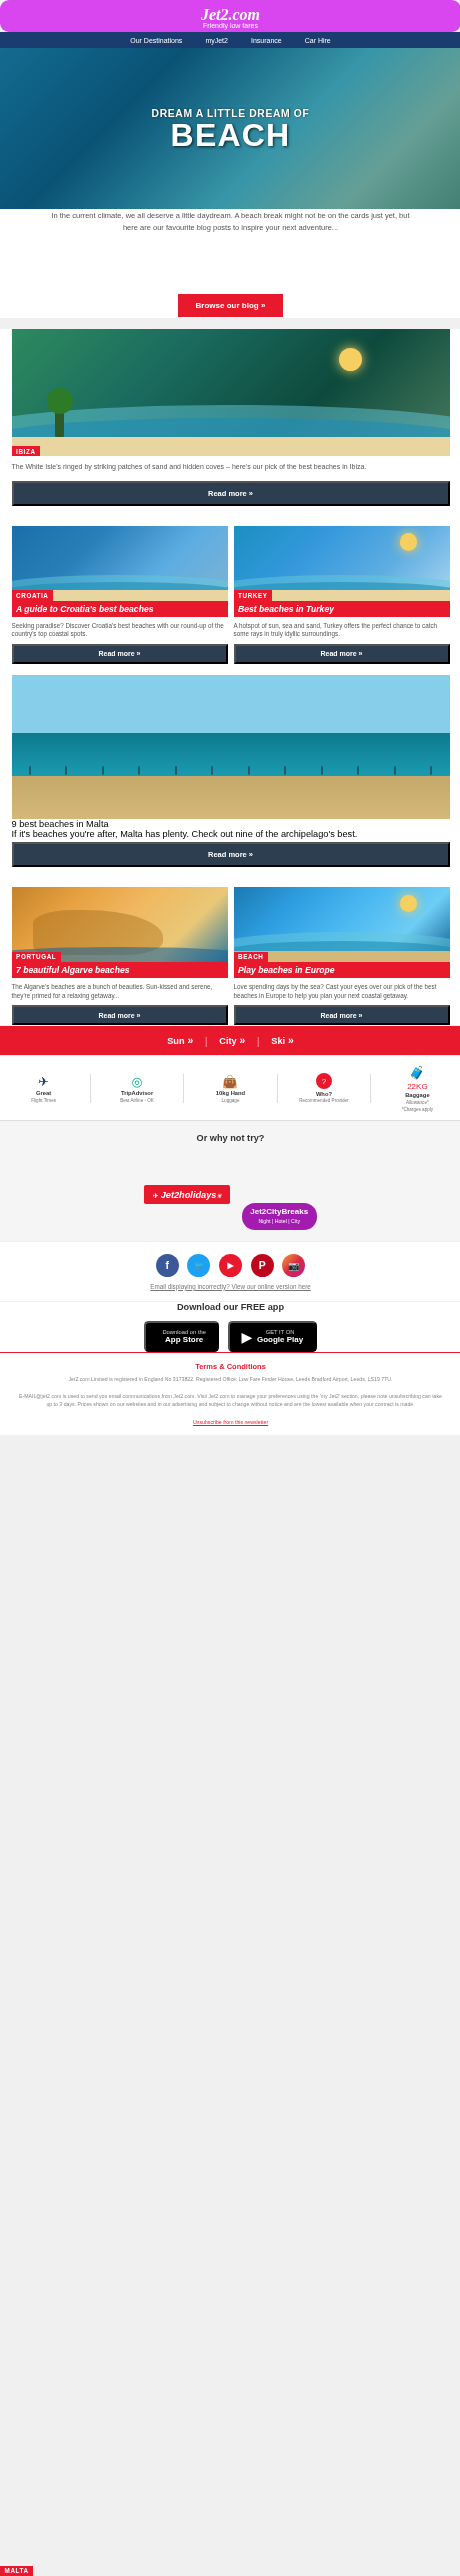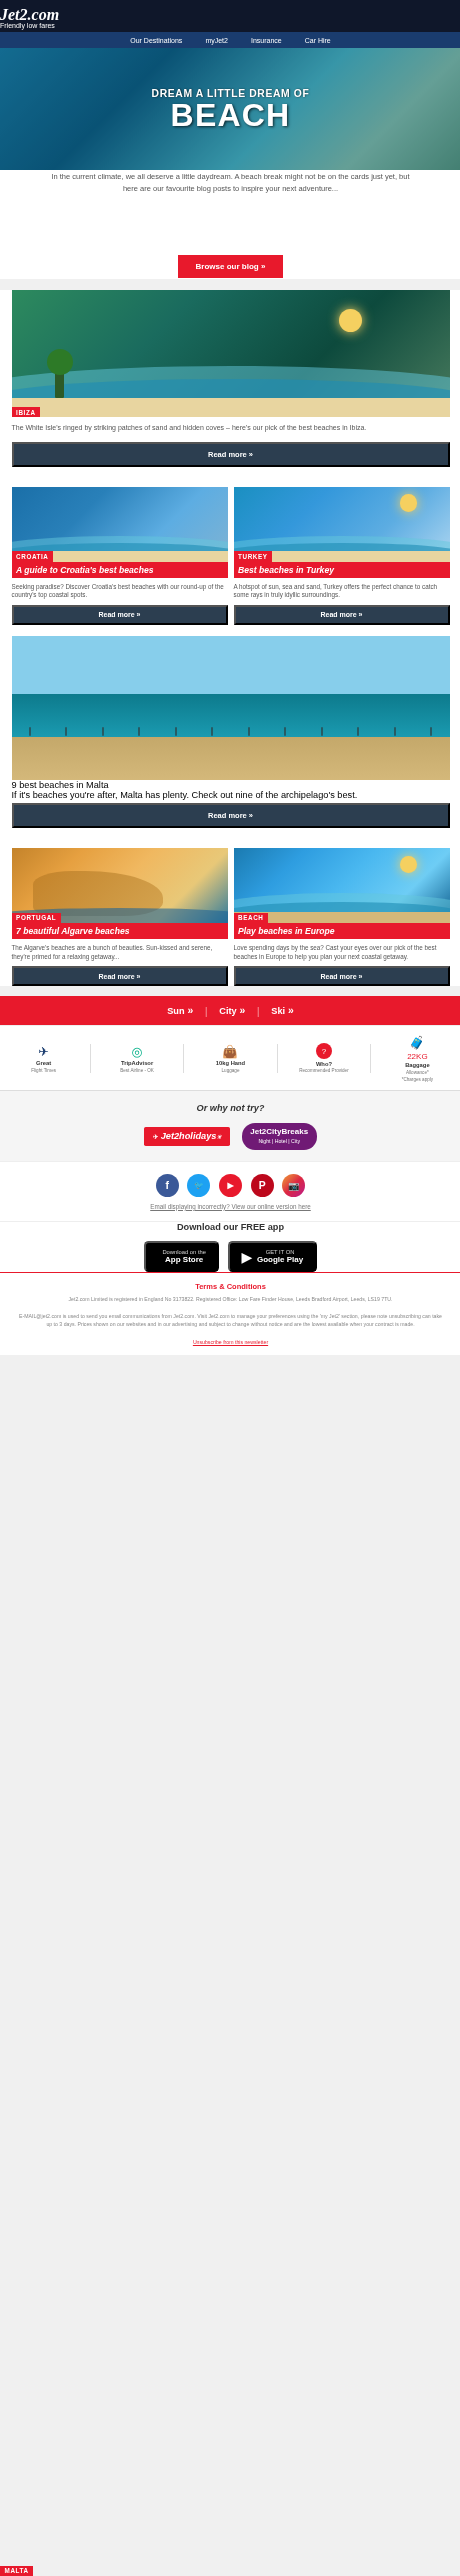--- a/index.html
+++ b/index.html
@@ -1,28 +1,28 @@
 <!DOCTYPE html>
 <html style="font-size:9.2px"><head>
   <meta charset="utf-8">
   <style>
     * { margin: 0; padding: 0; box-sizing: border-box; }
     body { font-family: Arial, sans-serif; background: #f0f0f0; width: 461px; margin: 0 auto; }
     
     
-    .header { background: #0f172a; padding: 5.8px 0 2.9px; }
+    .header { background: #d946ef; text-align: center; padding: 5.8px 0 2.9px; border-radius: 9px; }
     .header-logo { color: white; font-size: 16px; font-weight: bold; font-style: italic; font-family: Georgia, serif; }
     .header-tagline { color: white; font-size: 7px; margin-top: -1.7px; }
     
     
     .nav { background: #1a3c6e; display: flex; justify-content: center; gap: 23px; padding: 4.6px 0; }
     .nav a { color: white; text-decoration: none; font-size: 7px; }
     
     
-    .hero { position: relative; width: 100%; height: 122px; overflow: hidden; }
+    .hero { position: relative; width: 100%; height: 161px; overflow: hidden; }
     .hero-bg { width: 100%; height: 100%; background: linear-gradient(135deg, #1a8fc1 0%, #0d6e9c 30%, #4ac8e0 60%, #87d4c8 80%, #5aaa98 100%); }
     .hero-overlay { position: absolute; top: 0; left: 0; right: 0; bottom: 0; background: rgba(0,0,0,0.25); }
     .hero-text { position: absolute; top: 50%; left: 50%; transform: translate(-50%,-50%); text-align: center; width: 80%; }
     .hero-subtitle { color: white; font-size: 10.4px; font-weight: bold; text-shadow: 0.6px 0.6px 1.7px rgba(0,0,0,0.7); letter-spacing: 0.6px; }
     .hero-title { color: white; font-size: 32px; font-weight: 900; text-shadow: 1.2px 1.2px 2.9px rgba(0,0,0,0.7); text-transform: uppercase; letter-spacing: 1.2px; line-height: 1; }
     
     
     .intro { background: white; padding: 1px 46px; text-align: center; }
     .intro p { font-size: 7.5px; color: #555; line-height: 1.6; margin-bottom: 11.5px; }
     .btn-red { background: #e8192c; color: white; padding: 7px 17.3px; border: none; font-size: 8px; font-weight: bold; cursor: pointer; display: inline-block; text-decoration: none; margin-top: 48px; }
@@ -33,21 +33,21 @@
     
     .article-full { margin: 11.5px 0; }
     .article-full .img-container { width: 100%; height: 127px; overflow: hidden; position: relative; }
     .img-ibiza { background: linear-gradient(135deg, #2d8a5e, #1a6b5e, #0d4a3d, #4a7c5e); width: 100%; height: 100%; }
     .location-badge { position: absolute; bottom: 0; left: 0; background: #e8192c; color: white; font-size: 6.3px; font-weight: bold; padding: 1.7px 4.6px; text-transform: uppercase; letter-spacing: 0.6px; }
     .article-full .article-title { background: #e8192c; color: white; font-size: 15px; font-weight: 900; padding: 4.6px 7px; font-style: italic; line-height: 1.2; display: inline-block; width: 100%; }
     .article-full p { font-size: 7px; color: #555; padding: 5.8px 0; line-height: 1.5; }
     .btn-dark { background: #2c3e50; color: white; padding: 5.8px 11.5px; font-size: 7.5px; font-weight: bold; cursor: pointer; display: inline-block; width: 100%; text-align: center; text-decoration: none; margin: 2.9px 0 8.6px; }
     
     
-    .articles-two-col { display: flex; gap: 6px; margin: 10px 0; }
+    .articles-two-col { display: flex; gap: 6px; margin: 1px 0; }
     .article-half { flex: 1; }
     .article-half .img-container { width: 100%; height: 75px; overflow: hidden; position: relative; }
     .img-croatia { background: linear-gradient(135deg, #1a6fa8, #2980b9, #5dade2, #7fb3d3); width: 100%; height: 100%; }
     .img-turkey { background: linear-gradient(135deg, #1a8fc1, #3498db, #5dade2, #aed6f1); width: 100%; height: 100%; }
     .article-half .article-title { background: #e8192c; color: white; font-size: 8.6px; font-weight: 900; padding: 2.9px 4.6px; font-style: italic; line-height: 1.2; display: block; }
     .article-half p { font-size: 6.3px; color: #555; padding: 4.6px 0; line-height: 1.4; }
     .btn-dark-half { background: #2c3e50; color: white; padding: 4.6px 8.6px; font-size: 7px; font-weight: bold; cursor: pointer; display: inline-block; width: 100%; text-align: center; text-decoration: none; }
     
     
     .article-malta { margin: 11.5px 0; }
@@ -64,24 +64,24 @@
     .features-bar { background: white; display: flex; justify-content: center; align-items: center; padding: 8.6px 5.8px; gap: 8.6px; border-top: 0.6px solid #eee; }
     .feature-item { text-align: center; font-size: 5.2px; color: #555; flex: 1; display: flex; flex-direction: column; align-items: center; gap: 1.7px; }
     .feature-icon { font-size: 12.7px; color: #1a3c6e; }
     .feature-title { font-weight: bold; font-size: 5.8px; color: #333; }
     .feature-sub { font-size: 4.6px; color: #777; }
     .feature-highlight { color: #e8192c; font-weight: normal; font-size: 8px; }
     .feature-divider { width: 0.6px; height: 29px; background: #ddd; }
     
     
     .why-not { background: #f5f5f5; padding: 11.5px; text-align: center; border-top: 0.6px solid #ddd; }
-    .why-not h3 { font-size: 9.2px; color: #333; margin-bottom: 10px; font-style: italic; }
+    .why-not h3 { font-size: 9.2px; color: #333; margin-bottom: 17px; }
     .why-not-logos { display: flex; justify-content: center; align-items: center; gap: 11.5px; }
     .jet2holidays-logo { background: #e8192c; color: white; font-size: 9.2px; font-weight: bold; font-style: italic; padding: 4.6px 8.6px; border-radius: 1.7px; }
-    .jet2city-logo { background: #701a75; color: white; font-size: 8px; font-weight: bold; padding: 4.6px 8.6px; border-radius: 13px; }
+    .jet2city-logo { background: #a21caf; color: white; font-size: 8px; font-weight: bold; padding: 4.6px 8.6px; border-radius: 13px; margin-top: 43px; }
     
     
     .social { background: white; padding: 11.5px; text-align: center; border-top: 0.6px solid #eee; }
     .social-icons { display: flex; justify-content: center; gap: 8.6px; margin-bottom: 5.8px; }
     .social-icon { width: 23px; height: 23px; border-radius: 50%; display: flex; align-items: center; justify-content: center; color: white; font-size: 10.4px; font-weight: bold; }
     .fb { background: #3b5998; }
     .tw { background: #1da1f2; }
     .yt { background: #e8192c; }
     .pt { background: #bd081c; }
     .ig { background: linear-gradient(135deg, #f09433, #e6683c, #dc2743, #cc2366, #bc1888); }

